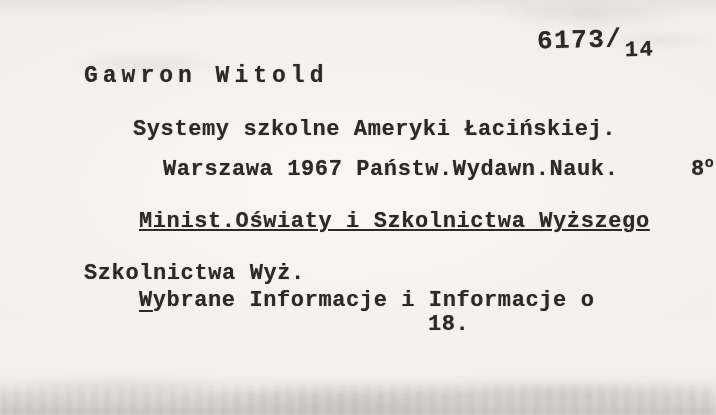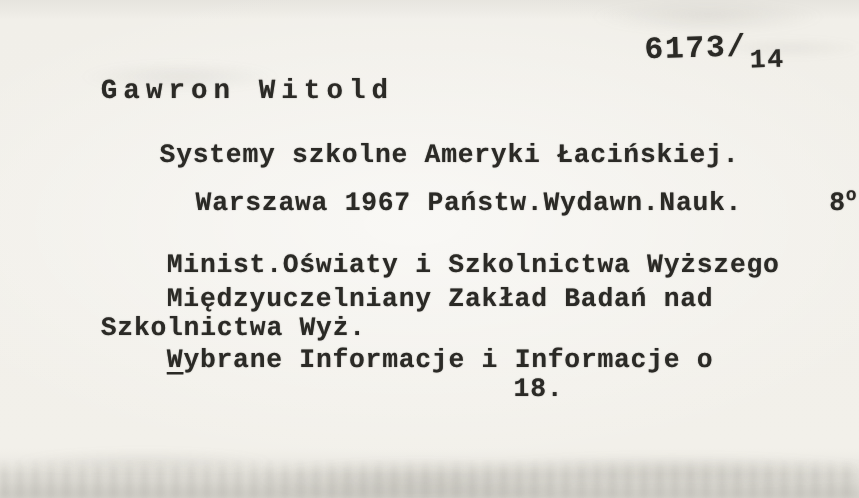--- a/index.html
+++ b/index.html
@@ -90,23 +90,22 @@
 
   <div class="tline author" style="left:84px; top:64px;">Gawron Witold</div>
 
   <div class="tline" style="left:133px; top:118px;text-align:right;">Systemy szkolne Ameryki Łacińskiej.</div>
 
   <div class="tline" style="left:124px; top:158px;margin-left:39px;">Warszawa 1967 Państw.Wydawn.Nauk.</div>
 
   <div class="tline fmt" style="left:691px; top:158px;"><span>8</span><span class="sup">o</span></div>
 
 
-  <div class="tline" style="left:139px; top:210px;">Minist.Oświaty i Szkolnictwa Wyższego</div>
+  <div class="tline" style="left:139px; top:210px;text-decoration:underline;">Minist.Oświaty i Szkolnictwa Wyższego</div>
 
-  <div class="tline" style="left:139px; top:238px;">Międzyuczelniany Zakład Badań nad</div>
 
   <div class="tline" style="left:84px; top:262px;">Szkolnictwa Wyż.</div>
 
   <div class="tline" style="left:139px; top:289px;"><span class="u-first">W</span><span>ybrane Informacje i Informacje o</span></div>
 
 
   <div class="tline" style="left:428px; top:313px;">18.</div>
 
   <div class="bleed"></div>
 </div>

